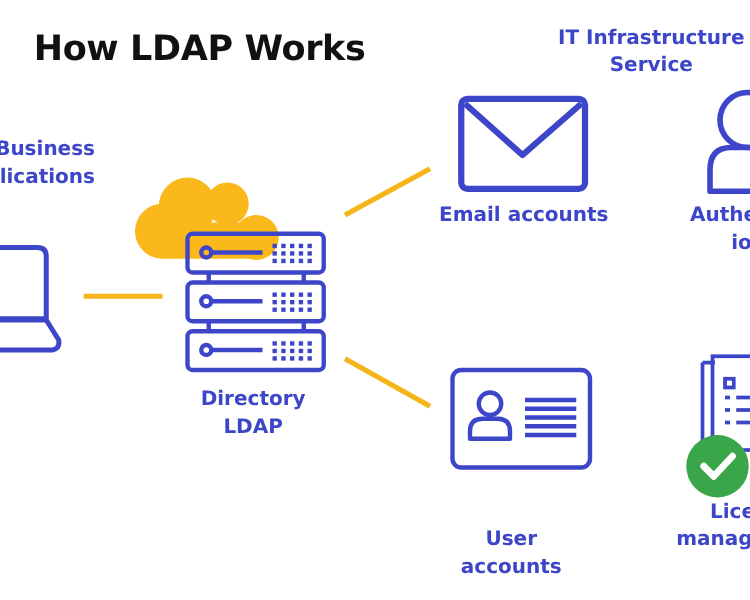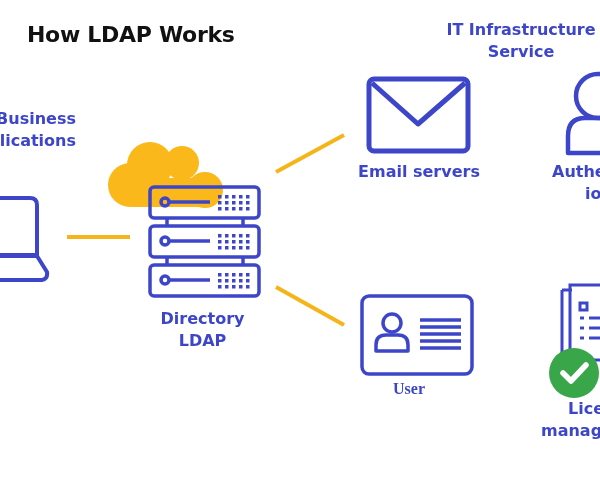--- a/index.html
+++ b/index.html
@@ -1,17 +1,17 @@
 <!DOCTYPE html>
 <html><head>
 <meta charset="utf-8">
 <style>
   html, body { margin:0; padding:0; background:#ffffff; }
   body { width:600px; height:480px; position:relative; overflow:hidden; font-family:"DejaVu Sans", sans-serif; }
-  .title { position:absolute; left:27px; top:22px; font-size:22px; font-weight:bold; color:#111111; letter-spacing:-0.3px; white-space:nowrap; }
+  .title { position:absolute; left:27px; top:22px; font-size:28px; font-weight:bold; color:#111111; letter-spacing:-0.3px; white-space:nowrap; }
   .lbl { position:absolute; color:#3d46c9; font-weight:bold; font-size:16px; text-align:center; white-space:nowrap; line-height:22px; }
   svg.diagram { position:absolute; left:0; top:0; }
 </style>
 </head>
 <body>
 
 <div class="title">How LDAP Works</div>
 
 <svg class="diagram" width="600" height="480" viewBox="0 0 600 480">
 
@@ -142,24 +142,25 @@
 <div class="lbl" style="right:524px; top:108px; text-align:right;">
   <div>Business</div>
   <div>Applications</div>
 </div>
 
 <div class="lbl" style="left:145px; width:115px; top:308px;">
   <div>Directory</div>
   <div>LDAP</div>
 </div>
 
-<div class="lbl" style="left:349px; width:140px; top:161px;">Email servers</div>
+<div class="lbl" style="left:349px; width:140px; top:161px;">Email accounts</div>
 
-<div class="lbl" style="left:349px; width:120px; top:378px;font-family:Liberation Serif, serif;">
+<div class="lbl" style="left:349px; width:120px; top:420px;">
   <div>User</div>
+  <div>accounts</div>
 </div>
 
 <div class="lbl" style="left:440px; width:162px; top:19px;">
   <div>IT Infrastructure</div>
   <div>Service</div>
 </div>
 
 <div class="lbl" style="left:552px; top:161px; text-align:left;">
   <div>Authentication</div>
   <div style="padding-left:33px;">ion</div>

